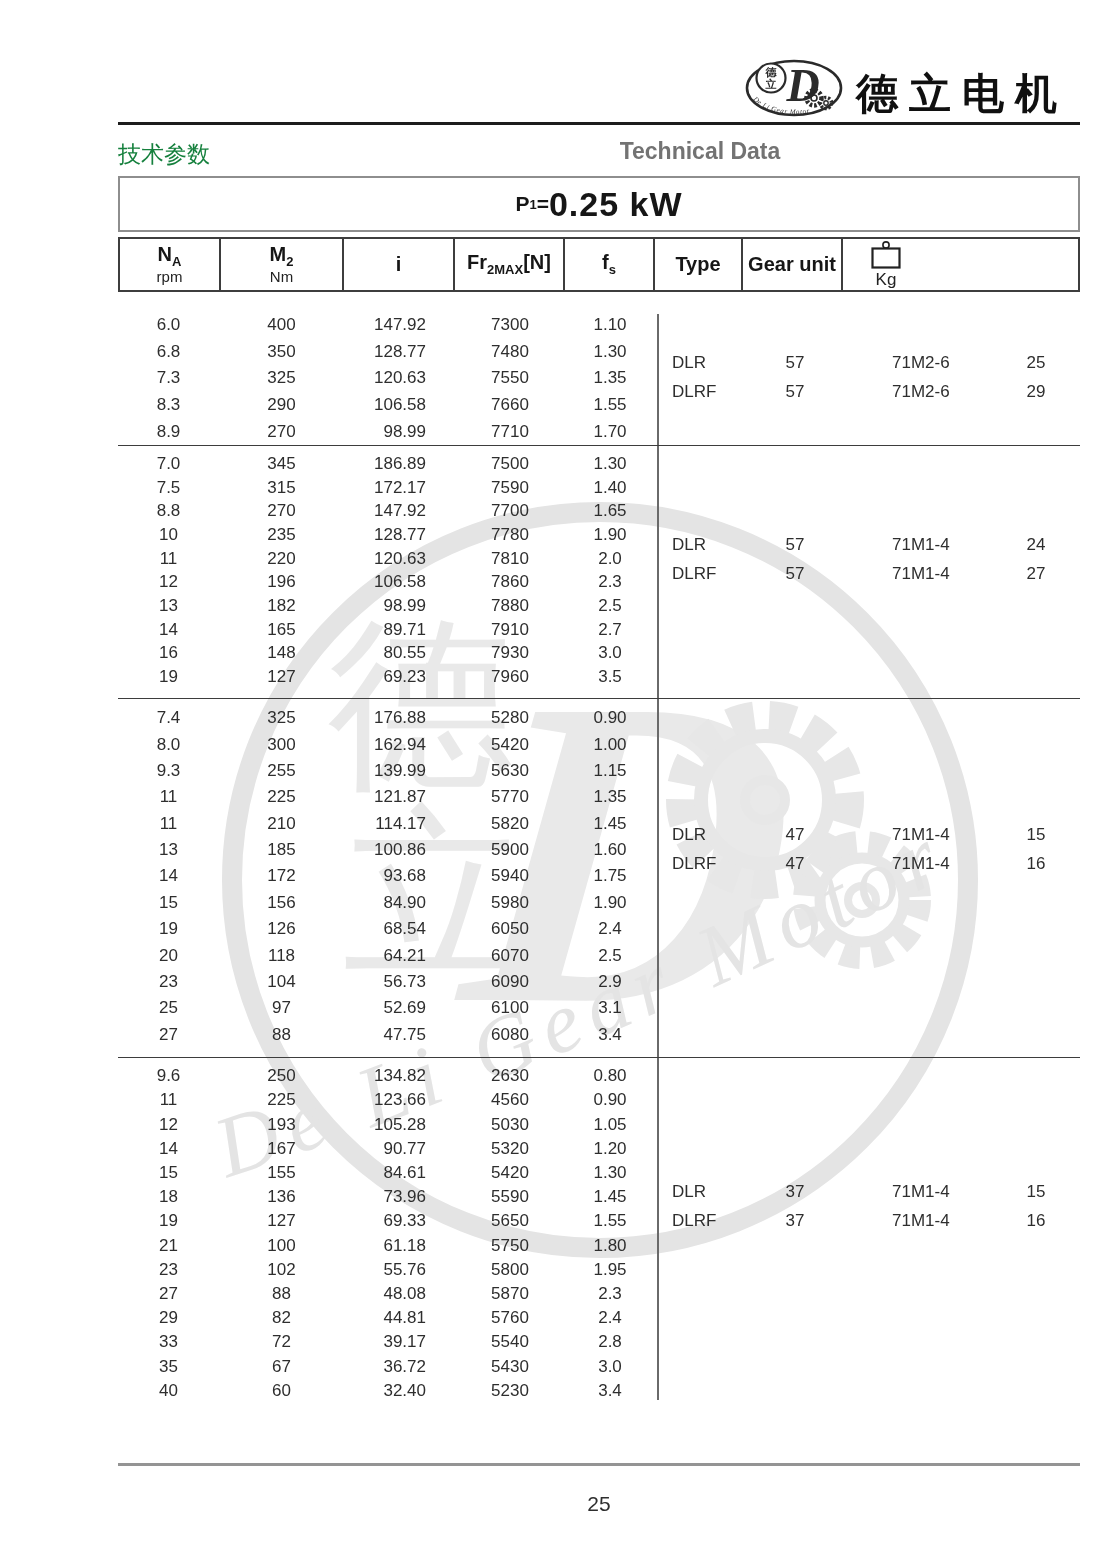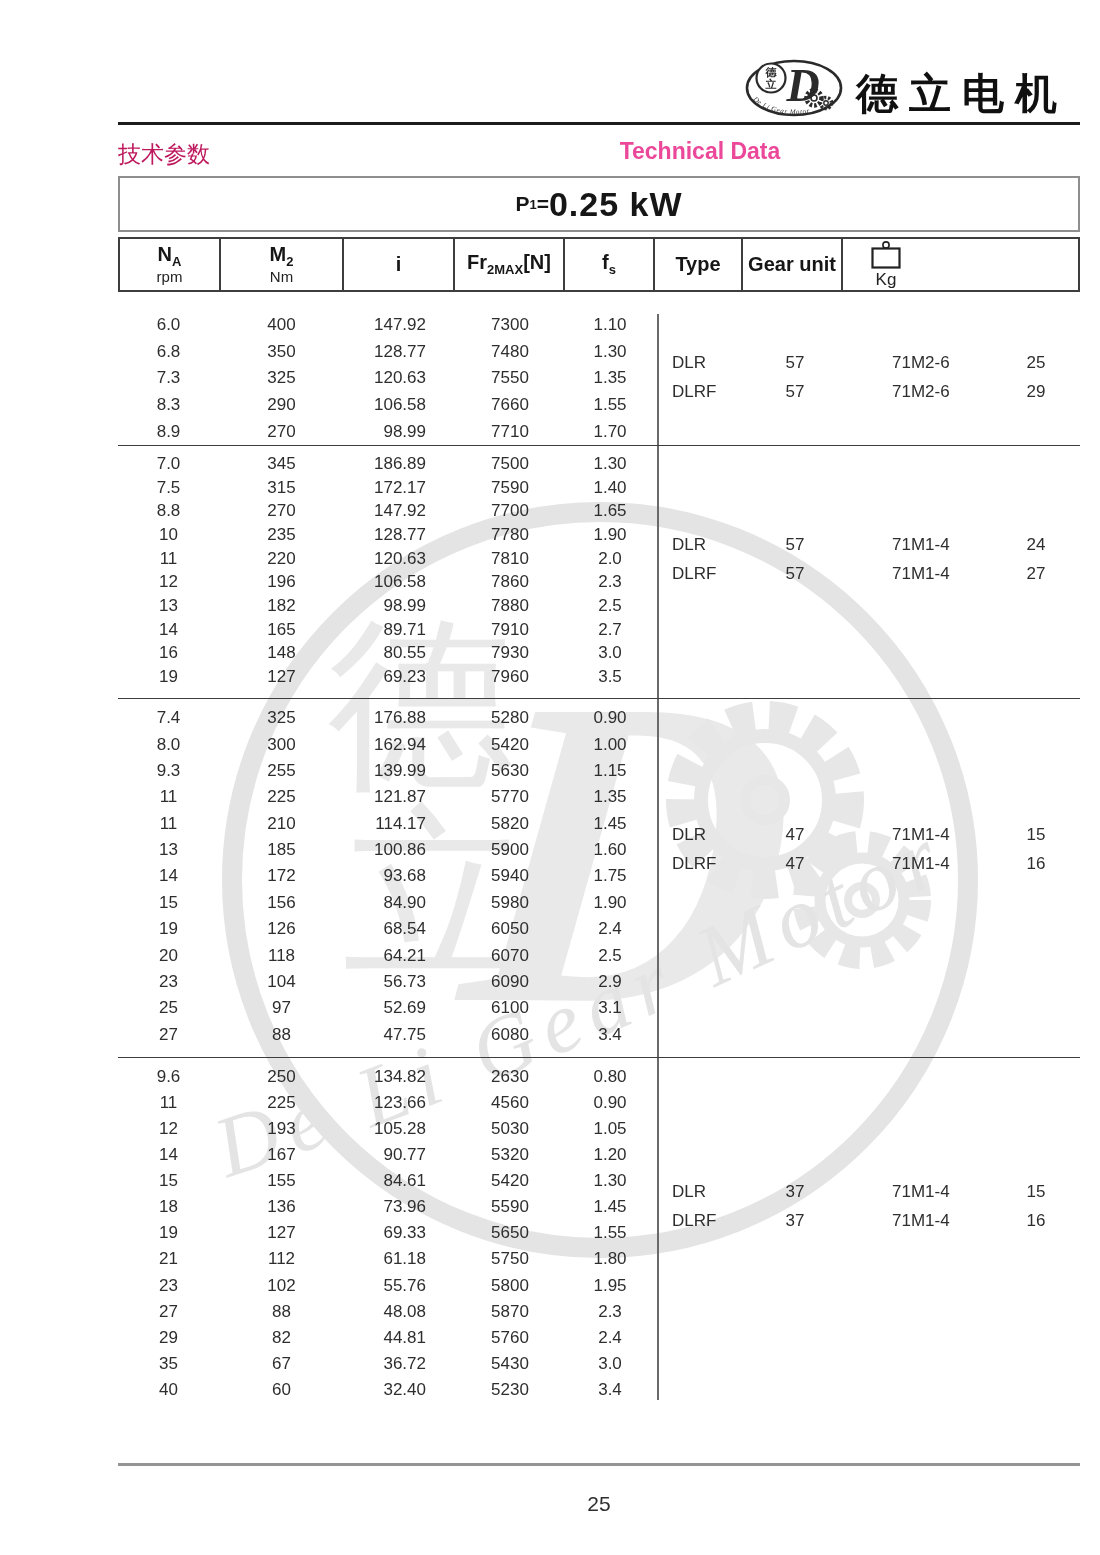--- a/index.html
+++ b/index.html
@@ -8,23 +8,23 @@
 
   
   .watermark { position:absolute; left:140px; top:500px; z-index:0; }
 
   
   .logo { position:absolute; left:740px; top:54px; z-index:2; }
   .brand { position:absolute; left:856px; top:66px; z-index:2;
            font-family:"Liberation Serif", serif; font-weight:bold;
            font-size:42px; letter-spacing:11px; color:#101010; }
   .top-rule { position:absolute; left:118px; top:122px; width:962px; height:3px; background:#1c1c1c; }
-  .title-zh { position:absolute; left:118px; top:139px; font-size:23px; color:#be185d; z-index:1; }
+  .title-zh { position:absolute; left:118px; top:139px; font-size:23px; color:#15803d; z-index:1; }
   .title-en { position:absolute; left:560px; top:138px; width:280px; text-align:center;
-              font-size:23px; font-weight:bold; color:#ec4899; z-index:1; }
+              font-size:23px; font-weight:bold; color:#737373; z-index:1; }
 
   
   .power-box { position:absolute; left:118px; top:176px; width:962px; height:56px;
                border:2px solid #8e8e8e; box-sizing:border-box; display:flex;
                align-items:center; justify-content:center; z-index:1; }
   .p-sym,.p-eq { font-size:21px; font-weight:bold; color:#161616; }
   .p-sub { font-size:13px; font-weight:bold; color:#161616; }
   .p-val { font-size:34px; font-weight:bold; color:#161616; letter-spacing:1px; }
 
   
@@ -458,21 +458,21 @@
           </div>
           <div class="drow">
             <span class="dc dc0">19</span>
             <span class="dc dc1">127</span>
             <span class="dc dc2">69.33</span>
             <span class="dc dc3">5650</span>
             <span class="dc dc4">1.55</span>
           </div>
           <div class="drow">
             <span class="dc dc0">21</span>
-            <span class="dc dc1">112</span>
+            <span class="dc dc1">100</span>
             <span class="dc dc2">61.18</span>
             <span class="dc dc3">5750</span>
             <span class="dc dc4">1.80</span>
           </div>
           <div class="drow">
             <span class="dc dc0">23</span>
             <span class="dc dc1">102</span>
             <span class="dc dc2">55.76</span>
             <span class="dc dc3">5800</span>
             <span class="dc dc4">1.95</span>
@@ -485,20 +485,27 @@
             <span class="dc dc4">2.3</span>
           </div>
           <div class="drow">
             <span class="dc dc0">29</span>
             <span class="dc dc1">82</span>
             <span class="dc dc2">44.81</span>
             <span class="dc dc3">5760</span>
             <span class="dc dc4">2.4</span>
           </div>
           <div class="drow">
+            <span class="dc dc0">33</span>
+            <span class="dc dc1">72</span>
+            <span class="dc dc2">39.17</span>
+            <span class="dc dc3">5540</span>
+            <span class="dc dc4">2.8</span>
+          </div>
+          <div class="drow">
             <span class="dc dc0">35</span>
             <span class="dc dc1">67</span>
             <span class="dc dc2">36.72</span>
             <span class="dc dc3">5430</span>
             <span class="dc dc4">3.0</span>
           </div>
           <div class="drow">
             <span class="dc dc0">40</span>
             <span class="dc dc1">60</span>
             <span class="dc dc2">32.40</span>

